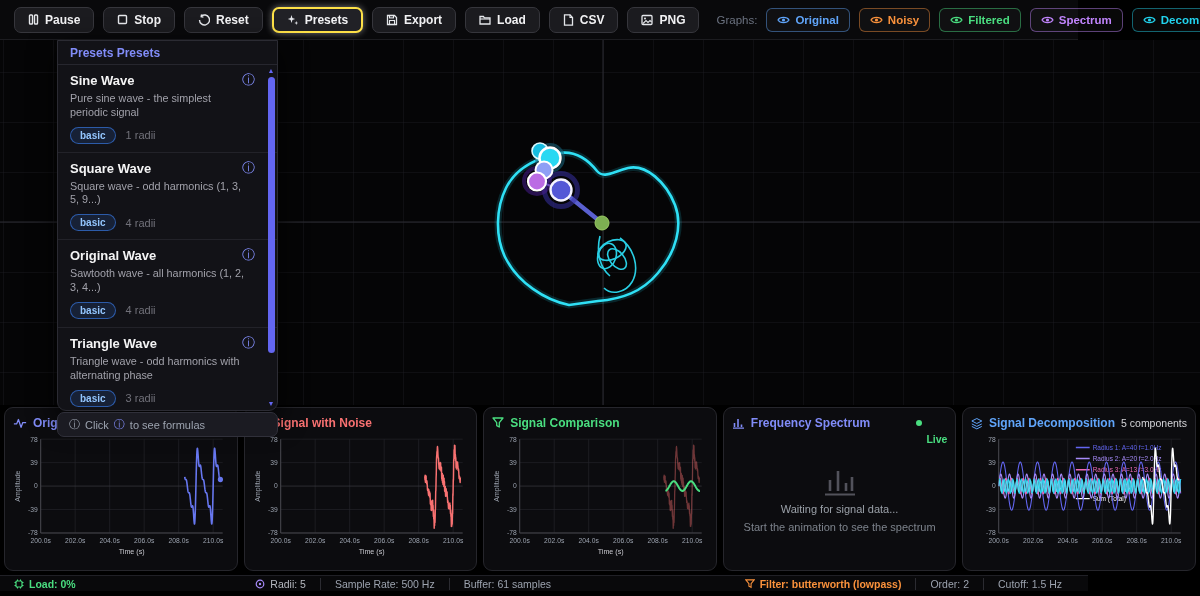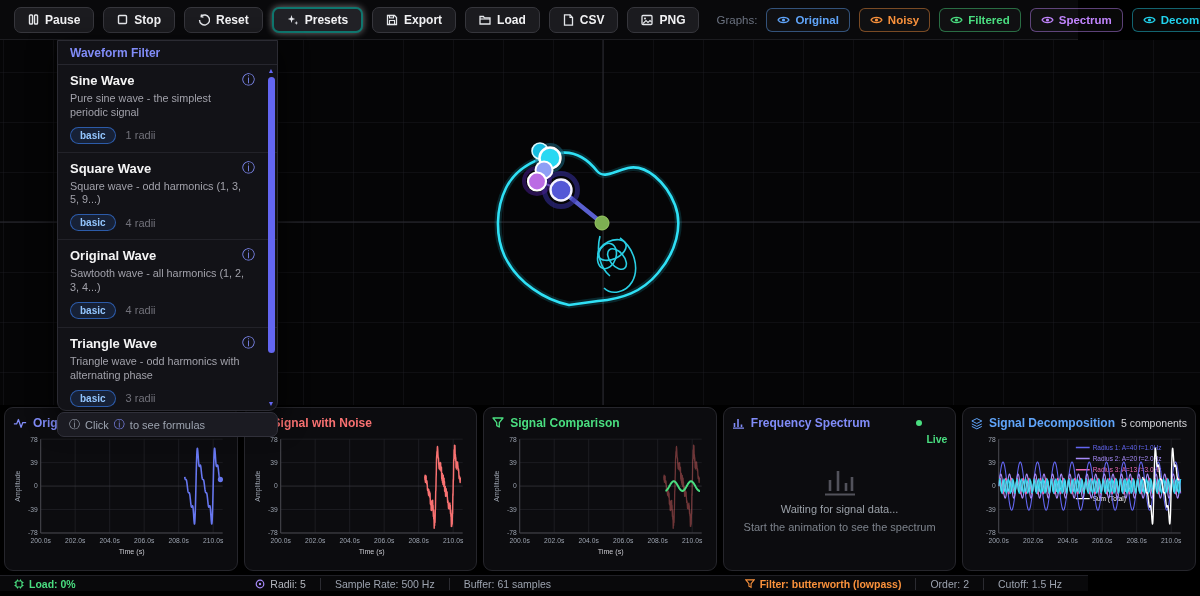--- a/index.html
+++ b/index.html
@@ -7,21 +7,21 @@
     font-family:"Liberation Sans", sans-serif; color:#e5e7eb; position:relative; }
 
   
   .toolbar { position:absolute; left:0; top:0; width:1078px; height:40px;
     background:#09090b; border-bottom:1px solid #1c1c20; display:flex; align-items:center;
     padding-left:14px; gap:9px; z-index:20; }
   .tb-btn { display:flex; align-items:center; gap:6px; background:#1b1b1f; border:1px solid #36363c;
     border-radius:7px; color:#f1f1f3; font-size:12px; font-weight:bold; padding:5px 13px; height:26px;
     cursor:pointer; white-space:nowrap; }
   .tb-btn svg { flex:0 0 auto; }
-  .tb-btn.active { border:2px solid #0f766e; box-shadow:0 0 7px rgba(255,255,255,.45); background:#212126; }
+  .tb-btn.active { border:2px solid #fde047; box-shadow:0 0 7px rgba(255,255,255,.45); background:#212126; }
   .graphs-label { color:#6b7280; font-size:11.5px; margin-left:8px; }
   .toggle { display:flex; align-items:center; gap:5px; font-size:11.5px; font-weight:bold;
     padding:4px 10px; height:24px; border-radius:6px; background:rgba(255,255,255,.03); cursor:pointer; white-space:nowrap;text-align:right; }
   .tg-blue   { color:#60a5fa; border:1px solid rgba(96,165,250,.45); }
   .tg-orange { color:#fb923c; border:1px solid rgba(251,146,60,.45); }
   .tg-green  { color:#4ade80; border:1px solid rgba(74,222,128,.45); }
   .tg-purple { color:#c084fc; border:1px solid rgba(192,132,252,.45); }
   .tg-cyan   { color:#22d3ee; border:1px solid rgba(34,211,238,.45); }
 
   
@@ -429,21 +429,21 @@
         <text x="62.88151658767769" y="107" fill="#9ca3af" font-size="6.8" text-anchor="middle" font-family="&quot;Liberation Sans&quot;, sans-serif">202.0s</text>
         <text x="97.76303317535537" y="107" fill="#9ca3af" font-size="6.8" text-anchor="middle" font-family="&quot;Liberation Sans&quot;, sans-serif">204.0s</text>
         <text x="132.64454976303307" y="107" fill="#9ca3af" font-size="6.8" text-anchor="middle" font-family="&quot;Liberation Sans&quot;, sans-serif">206.0s</text>
         <text x="167.52606635071075" y="107" fill="#9ca3af" font-size="6.8" text-anchor="middle" font-family="&quot;Liberation Sans&quot;, sans-serif">208.0s</text>
         <text x="202.40758293838846" y="107" fill="#9ca3af" font-size="6.8" text-anchor="middle" font-family="&quot;Liberation Sans&quot;, sans-serif">210.0s</text>
       </svg>
   </div>
 </div>
 
 <div class="dropdown">
-  <div class="dd-header">Waveform Filter</div>
+  <div class="dd-header">Presets Presets</div>
   <div class="dd-list">
 
     <div class="dd-item">
       <span class="dd-name">Sine Wave</span>
       <span class="info-icon">ⓘ</span>
       <div class="dd-desc">Pure sine wave - the simplest periodic signal</div>
       <div class="dd-meta">
         <span class="badge basic">basic</span>
         <span class="radii">1 radii</span>
       </div>

